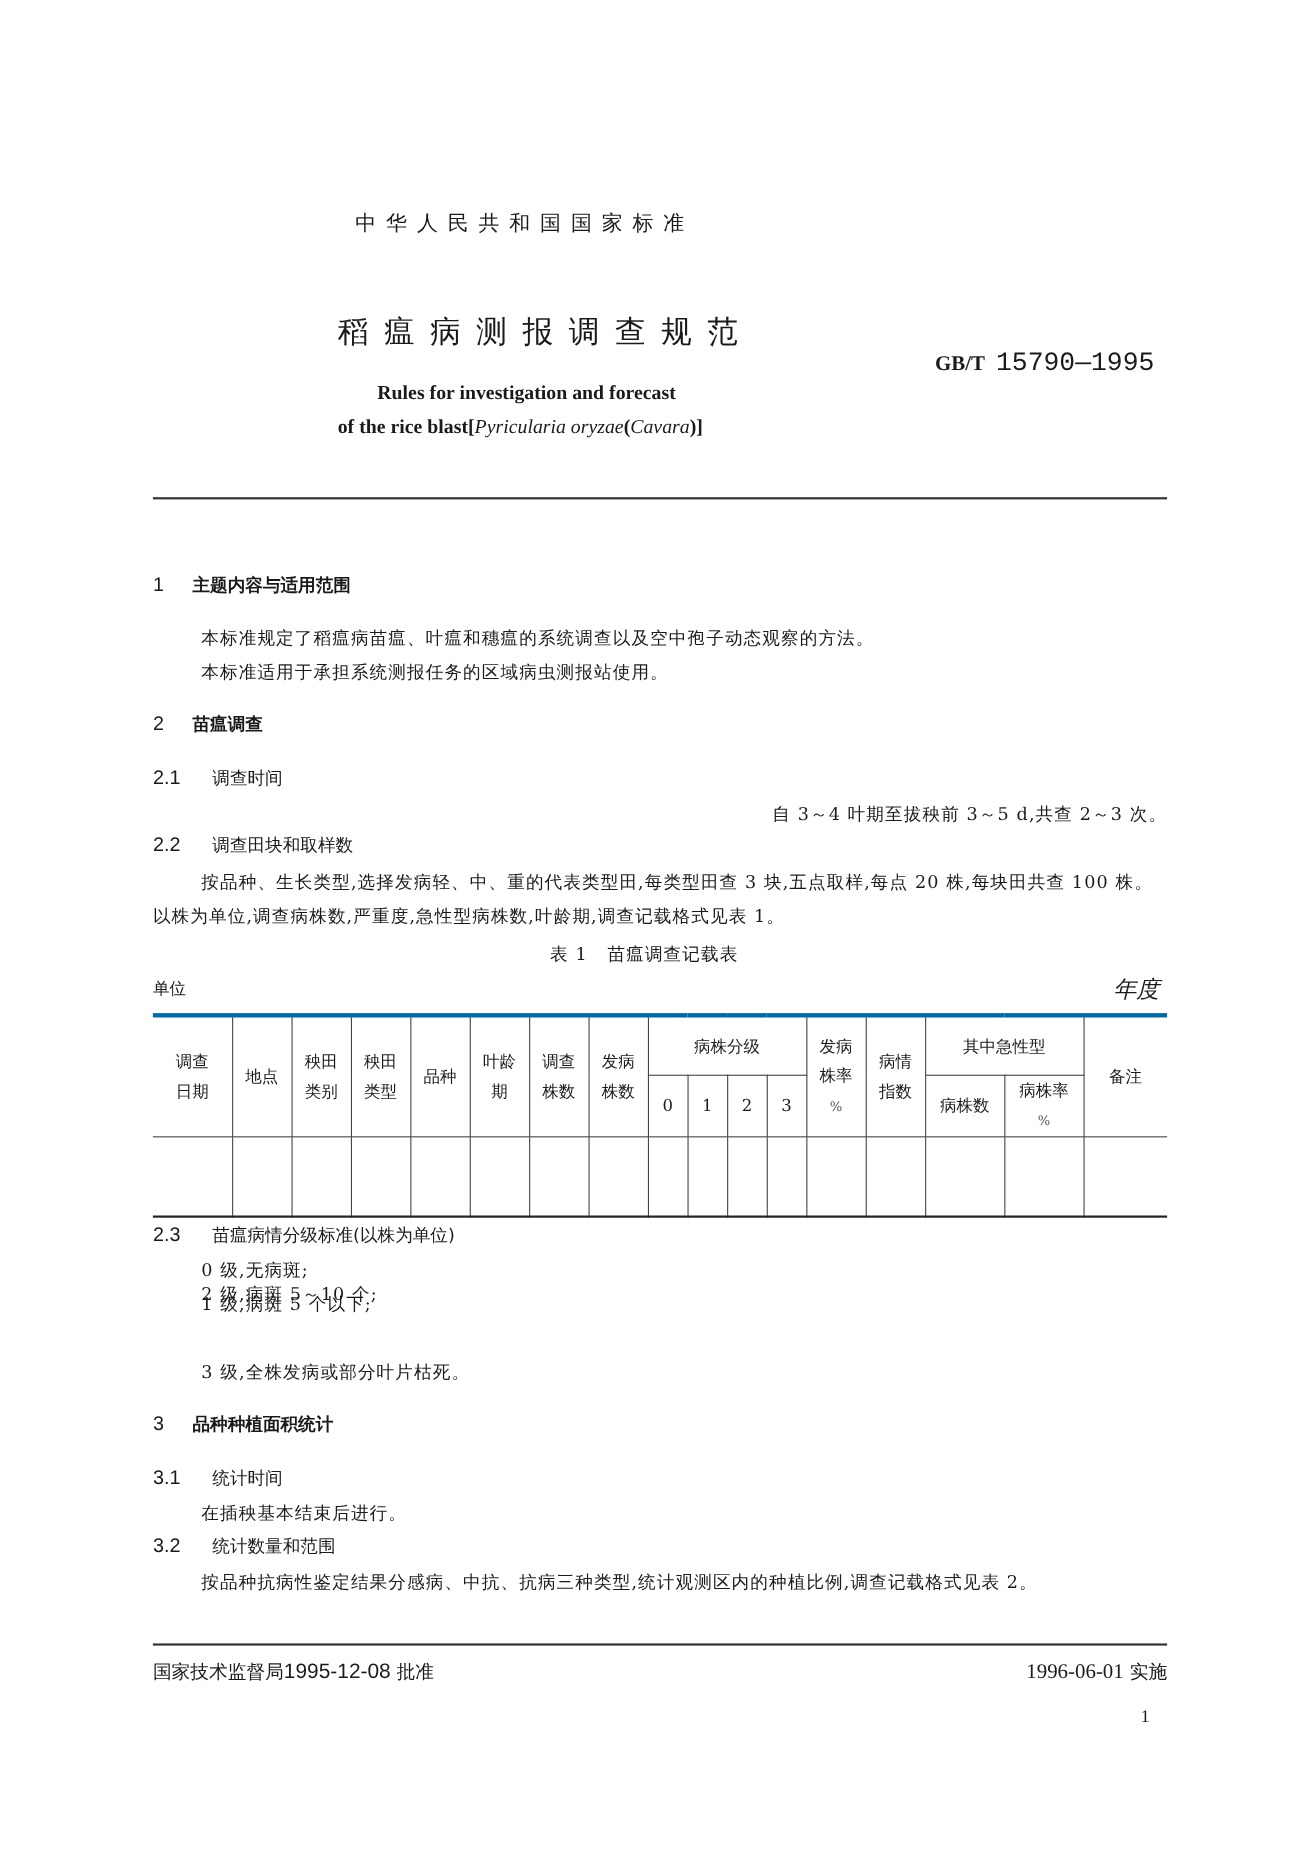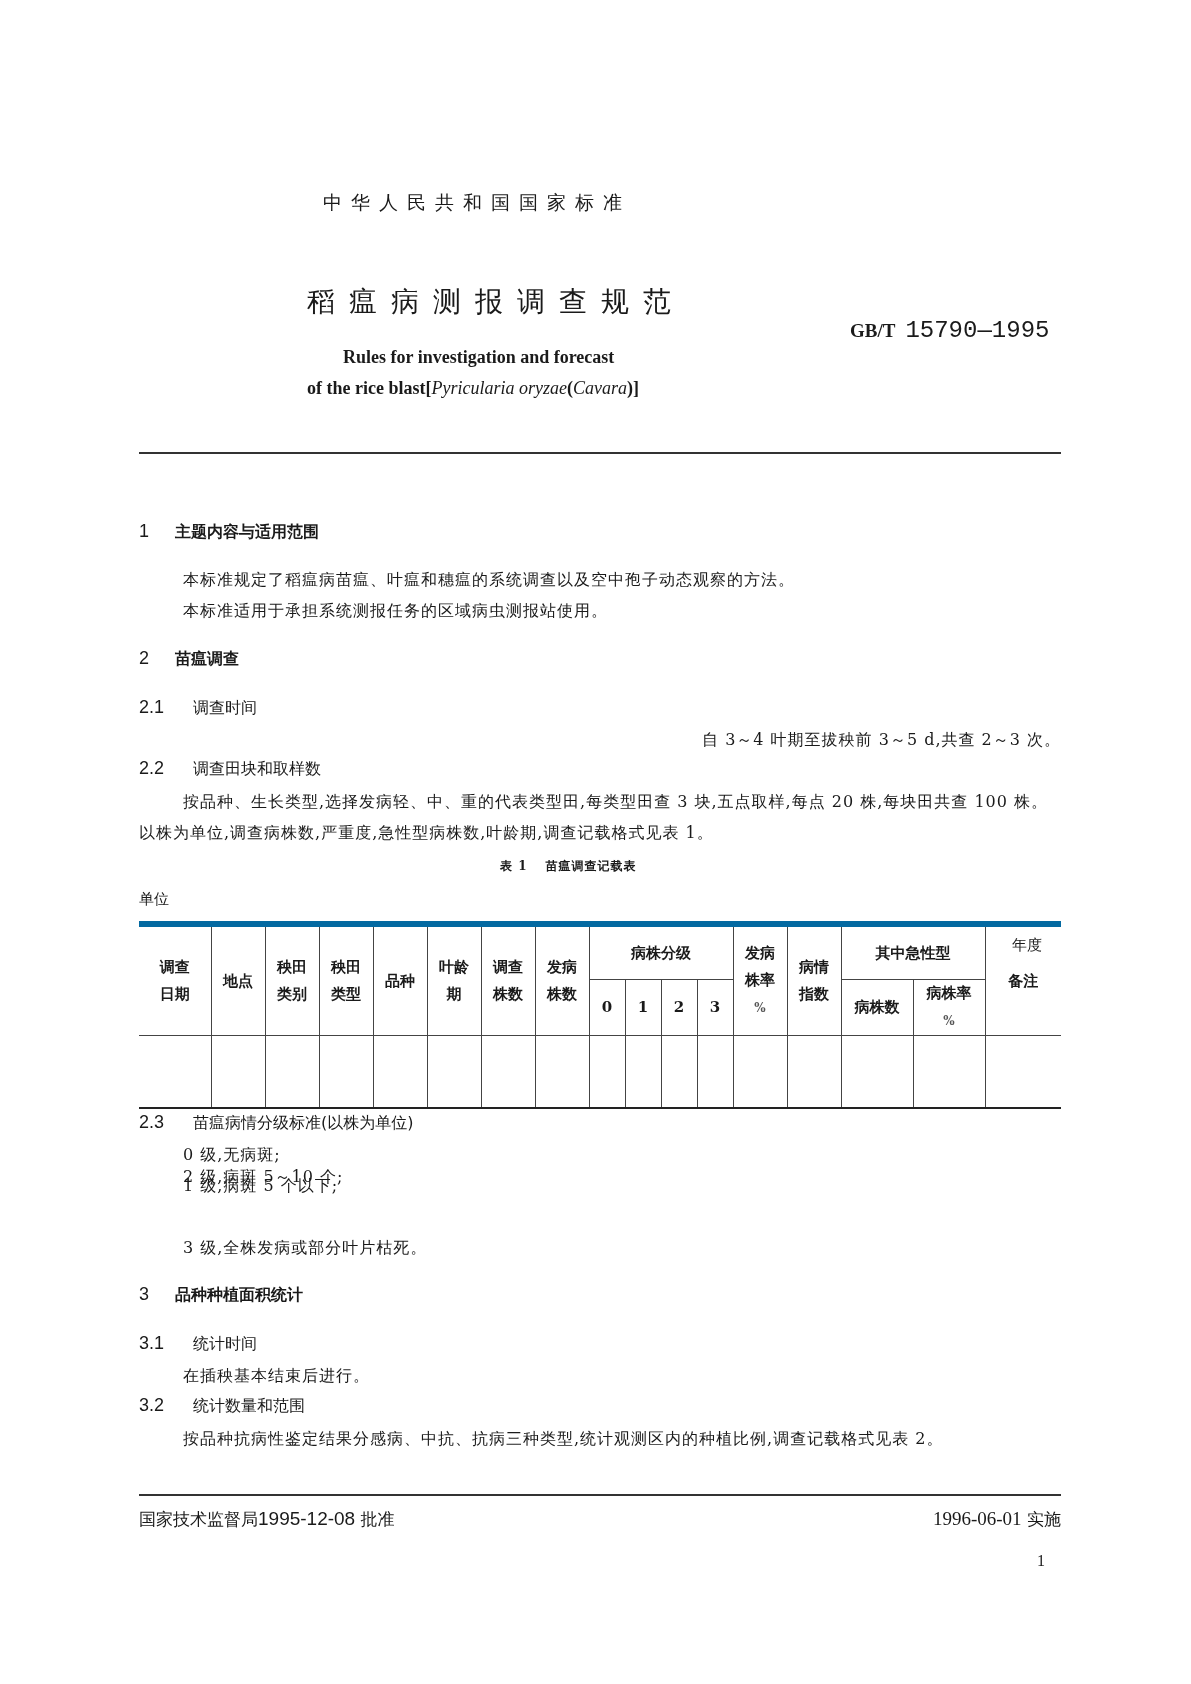--- a/index.html
+++ b/index.html
@@ -15,30 +15,30 @@
   .title-en2 { left:307px; top:378px; font-family:"Liberation Serif", serif; font-weight:bold; font-size:18px; white-space:nowrap; }
   .title-en2 i { font-weight:normal; }
   .rule { left:139px; width:922px; height:2px; background:#333; }
   .h1 { left:139px; font-family:"DejaVu Sans", sans-serif; font-weight:bold; font-size:16px; white-space:nowrap; }
   .h1 .n { display:inline-block; width:36px; font-weight:normal; font-family:"Liberation Sans", sans-serif; font-size:18px; }
   .h2 { left:139px; font-family:"DejaVu Sans", sans-serif; font-size:16px; white-space:nowrap; }
   .h2 .n { display:inline-block; width:54px; font-family:Liberation Sans, sans-serif; font-size:18px; }
   .p { left:139px; width:922px; font-size:16px; line-height:31px; letter-spacing:1px; }
   .p.indent { text-indent:44px; }
   .p.sub { left:183px; }
-  .caption { left:500px; top:858px; font-size:12px; letter-spacing:1px; white-space:nowrap;font-weight:bold; }
+  .caption { left:500px; top:858px; font-size:16px; letter-spacing:1px; white-space:nowrap; }
   .caption span { margin-left:18px; }
   .unit-l { left:139px; top:890px; font-size:15px; }
-  .unit-r { left:1012px; top:936px; font-size:15px; }
+  .unit-r { left:1012px; top:885px; font-size:21px;font-style:italic; }
   table.t1 { position:absolute; left:139px; top:921px; width:922px; border-collapse:collapse; font-size:15px; }
   table.t1 td { border:1px solid #444; text-align:center; vertical-align:middle; line-height:27px; padding:0; }
   table.t1 tr.hdr-top td { height:52px; }
   table.t1 tr.hdr-bot td { height:52px; }
   table.t1 tr.body td { height:71px; }
-  table.t1 { border-top:6px solid #0369a1; border-bottom:2px solid #222;font-weight:bold; }
+  table.t1 { border-top:4px solid #0369a1; border-bottom:2px solid #222; }
   table.t1 td:first-child { border-left:none; }
   table.t1 td.last { border-right:none; }
   table.t1 .pct { font-size:12px; color:#555; }
   .footer-rule { top:1494px; }
   .footer-l { left:139px; top:1508px; font-family:"DejaVu Sans", sans-serif; font-size:17px; white-space:nowrap; }
   .footer-l .d { font-family:"Liberation Sans", sans-serif; font-size:19px; }
   .footer-r { right:130px; top:1508px; font-family:"DejaVu Sans", sans-serif; font-size:17px; white-space:nowrap; }
   .footer-r .d { font-family:Liberation Serif, serif; font-size:19px; }
   .page-no { left:1037px; top:1552px; font-family:"Liberation Serif", serif; font-size:16px; }
 </style>

